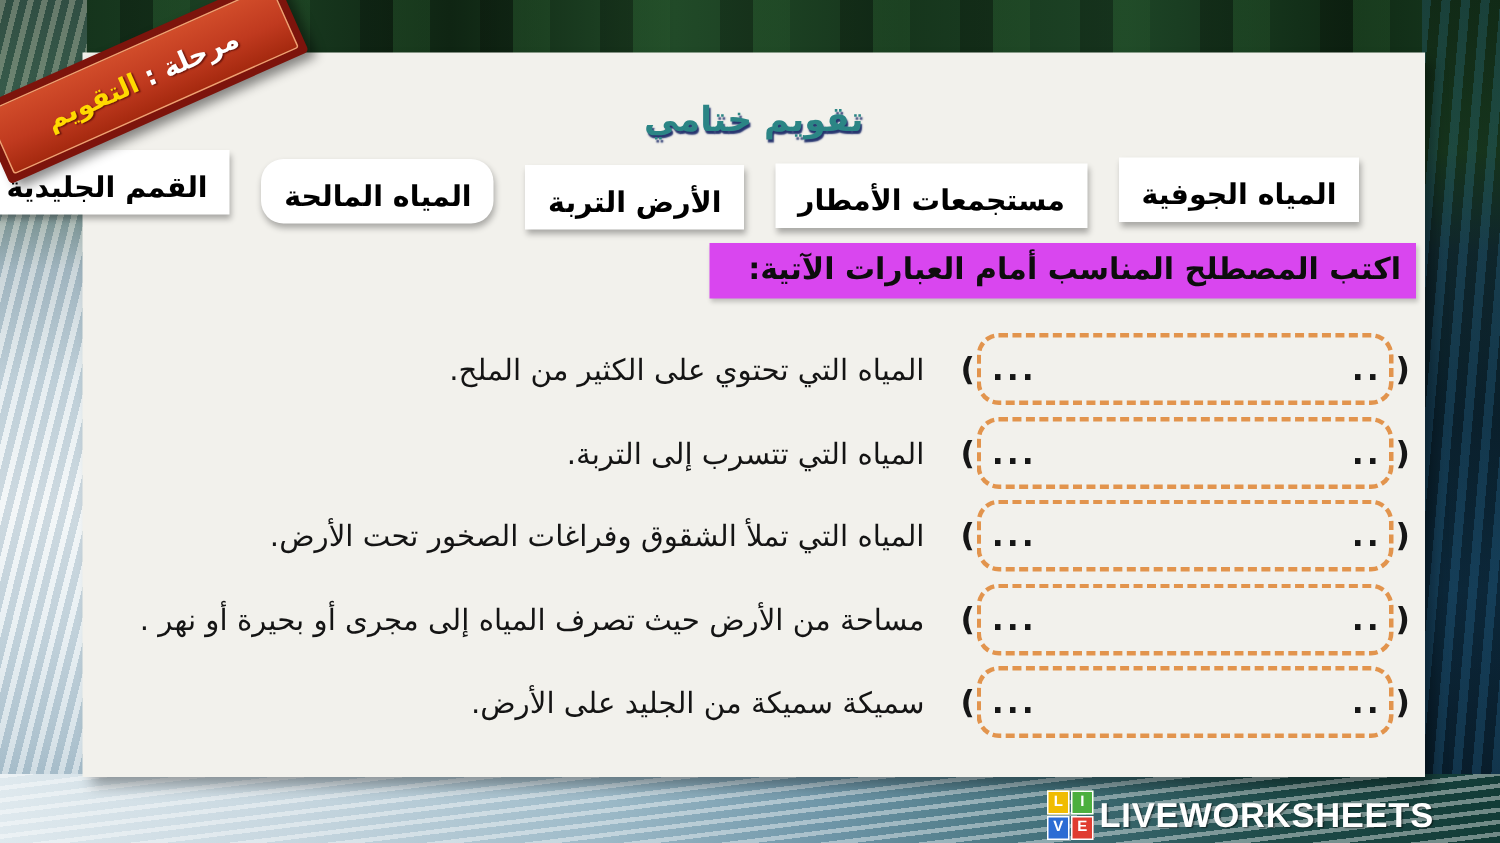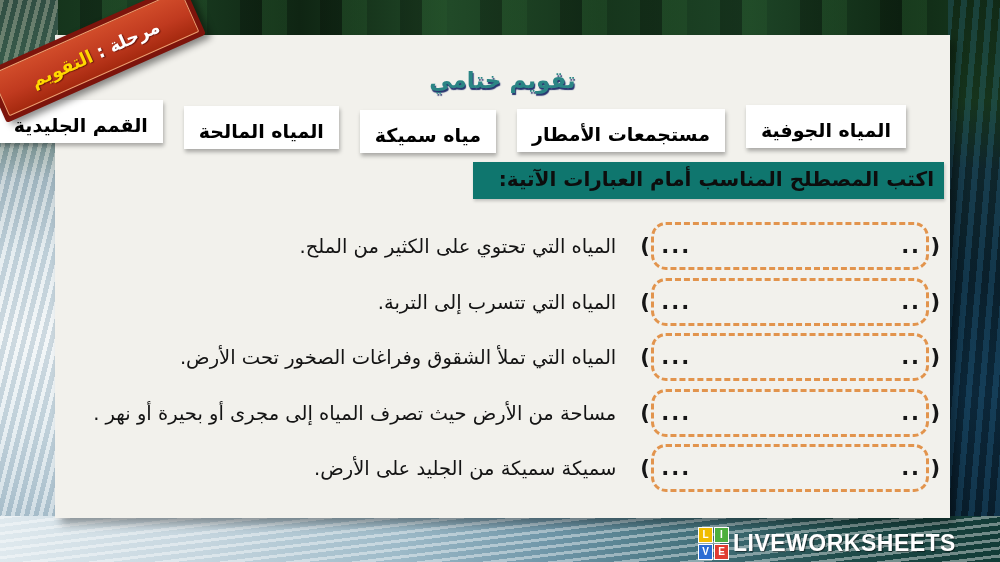--- a/index.html
+++ b/index.html
@@ -48,26 +48,26 @@
   .banner-prefix { color:#ffffff; }
   .banner-highlight { color:#ffd900; }
 
   
   .terms { position:absolute; top:70px; right:44px; left:10px; display:flex; direction:rtl;
     gap:21px; align-items:flex-start; }
   .term-chip { background:#ffffff; padding:14px 15px 7px; font-size:19px; font-weight:bold;
     color:#000000; white-space:nowrap; box-shadow:1px 3px 4px rgba(0,0,0,.3); cursor:pointer; }
   .term-chip:nth-child(2) { transform:translateY(4px); }
   .term-chip:nth-child(3) { transform:translateY(5px); }
-  .term-chip:nth-child(4) { transform:translateY(1px); }
+  .term-chip:nth-child(4) { transform:translateY(1px);border-radius:15px; }
   .term-chip:nth-child(5) { transform:translateY(-5px); }
 
   
   .instruction { position:absolute; top:127px; right:6px; direction:rtl;
-    background:#0f766e; color:#0d0d0d; font-size:20px; font-weight:bold;
+    background:#d946ef; color:#0d0d0d; font-size:20px; font-weight:bold;
     padding:5px 10px 8px 26px; box-shadow:1px 2px 3px rgba(0,0,0,.2); }
 
   
   .stmt-row { position:absolute; right:8px; height:56px; display:flex; direction:rtl;
     align-items:center; white-space:nowrap; }
   .row-1 { top:183px; } .row-2 { top:239px; } .row-3 { top:294px; }
   .row-4 { top:350px; } .row-5 { top:405px; }
   .paren { font-size:21px; font-weight:bold; color:#161616; z-index:2; position:relative; letter-spacing:2px; }
   .answer-box { width:278px; height:48px; border:3px dashed #e2944d; border-radius:15px;
     background:transparent; margin-right:-28px; margin-left:-40px; z-index:1; cursor:text; }
@@ -99,21 +99,21 @@
     <div class="banner">
       <div class="banner-inner">
         <span class="banner-prefix">مرحلة :</span>
         <span class="banner-highlight">التقويم</span>
       </div>
     </div>
 
     <div class="terms">
       <div class="term-chip">المياه الجوفية</div>
       <div class="term-chip">مستجمعات الأمطار</div>
-      <div class="term-chip">مياه سميكة</div>
+      <div class="term-chip">الأرض التربة</div>
       <div class="term-chip">المياه المالحة</div>
       <div class="term-chip">القمم الجليدية</div>
     </div>
 
     <div class="instruction">اكتب المصطلح المناسب أمام العبارات الآتية:</div>
 
     <div class="stmt-row row-1">
       <span class="paren">( ..</span>
       <div class="answer-box"></div>
       <span class="paren">... )</span>

